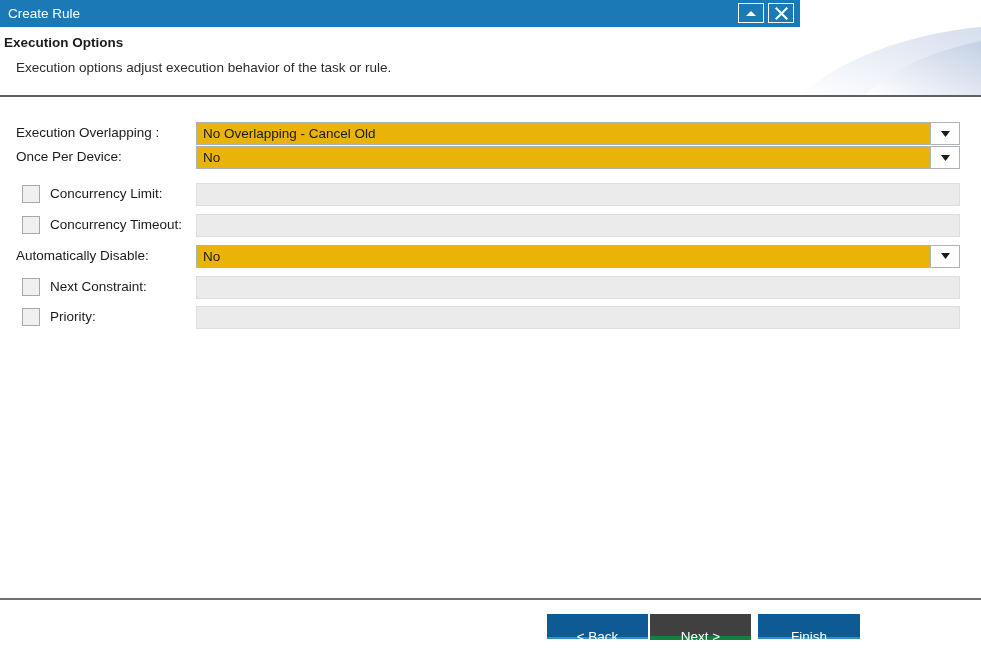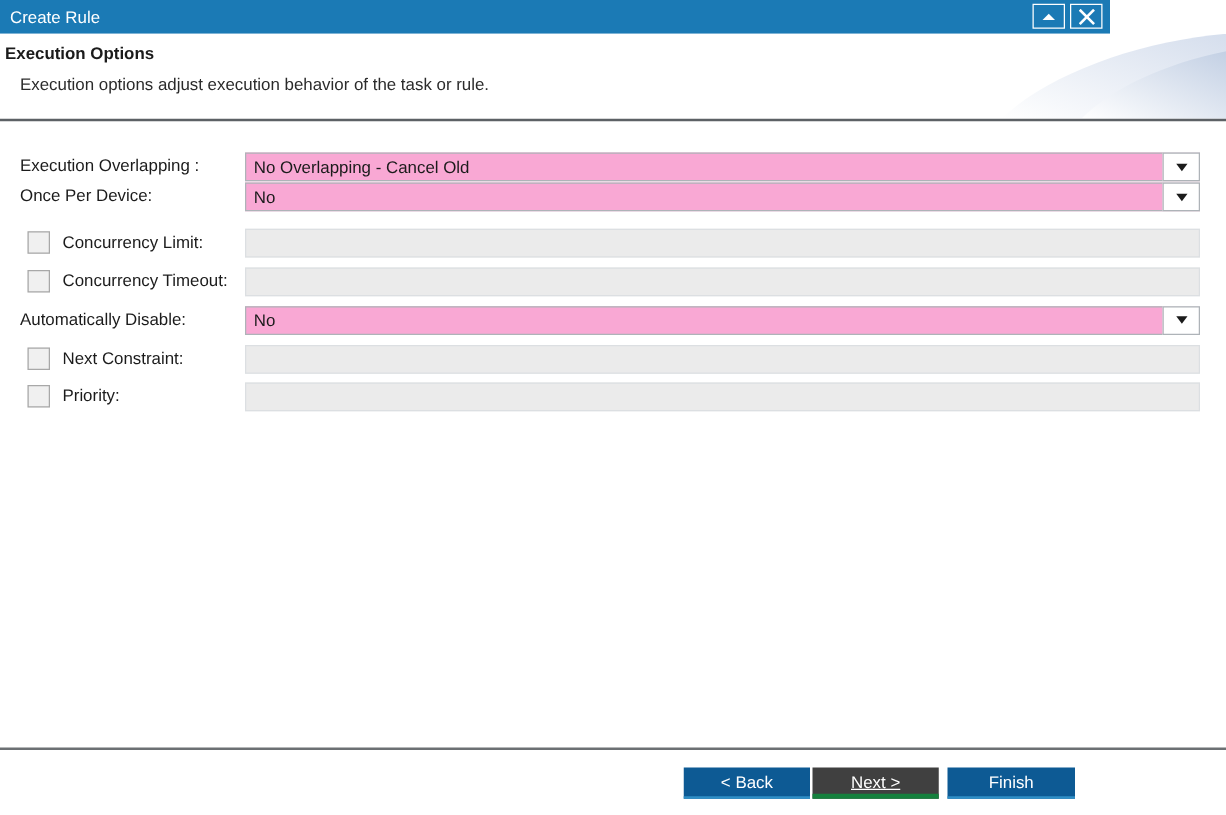--- a/index.html
+++ b/index.html
@@ -15,21 +15,21 @@
     color: #1b1b1b;
     overflow: hidden;
     position: relative;
     -webkit-font-smoothing: antialiased;
   }
 
   
   .titlebar {
     position: absolute;
     left: 0; top: 0;
-    width: 888px;
+    width: 800px;
     height: 27px;
     background: #1b7ab5;
     box-sizing: border-box;
     padding-left: 20px;
   }
   .titlebar-text {
     position: absolute;
     left: 8px; top: 6px;
     font-size: 13.5px;
     color: #ffffff;
@@ -134,21 +134,21 @@
   
   .field {
     position: absolute;
     left: 196px;
     top: 2px;
     width: 764px;
     height: 23px;
     box-sizing: border-box;
   }
   .field.enabled {
-    background: #f9a8d4;
+    background: #eab308;
     border: 1px solid #aeb3b8;
   }
   .field.disabled {
     background: #ebebeb;
     border: 1px solid #dcdfe2;
   }
   .field-value {
     position: absolute;
     left: 6px;
     top: 0;
@@ -195,21 +195,21 @@
     position: absolute;
     top: 14px;
     height: 25px;
     box-sizing: border-box;
     font-size: 13.5px;
     color: #ffffff;
     text-align: center;
     line-height: 23px;
     cursor: pointer;
     border: 0;
-    padding: 0;
+    padding: 11px;
     font-family: "Liberation Sans", sans-serif;
     white-space: nowrap;
   }
   .btn-primary {
     background: #0d5a94;
     border-bottom: 2px solid #2f8fc6;
   }
   .btn-disabled {
     background: #404040;
     border-bottom: 4px solid #15803d;

